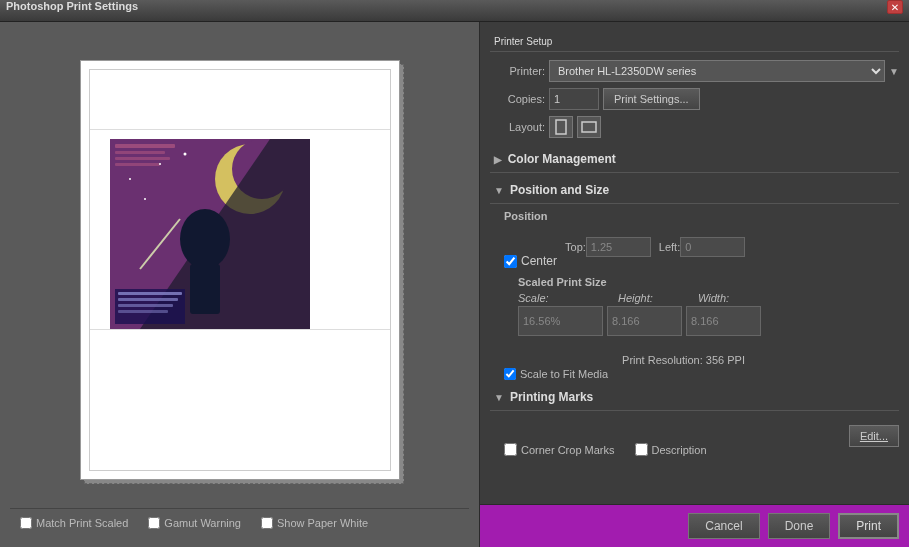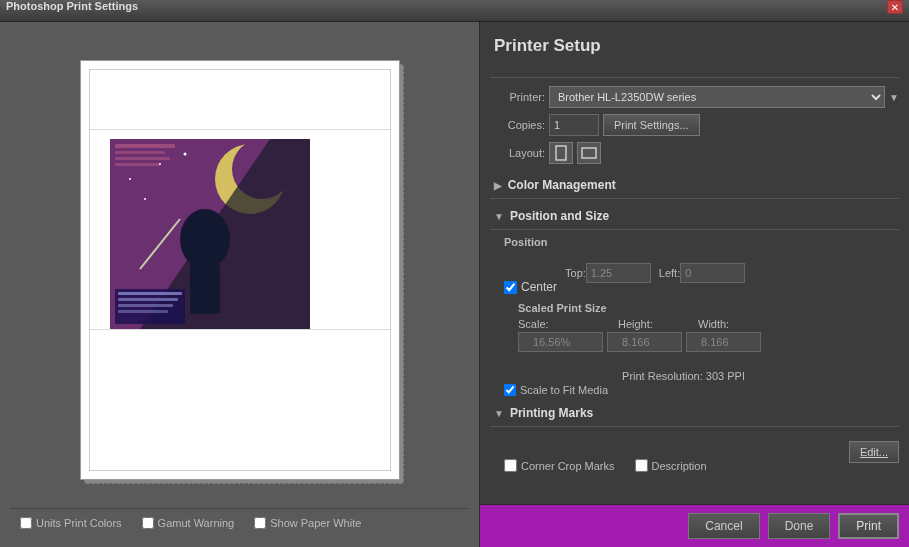--- a/index.html
+++ b/index.html
@@ -176,24 +176,24 @@
     }
     .section-header .arrow {
       font-size: 10px;
       color: #aaa;
     }
     
     .printer-setup {
       margin-bottom: 8px;
     }
     .setup-title {
-      font-size: 17px;
-      font-weight: bold;
+      font-size: 10px;
+      font-weight: normal;
       color: #ddd;
-      padding: 6px 4px 21px 4px;
+      padding: 6px 4px 4px 4px;
       border-bottom: 1px solid #555;
       margin-bottom: 8px;
     }
     .field-row {
       display: flex;
       align-items: center;
       margin-bottom: 6px;
       gap: 4px;
     }
     .field-label {
@@ -289,20 +289,21 @@
       font-size: 11px;
       font-weight: bold;
       color: #bbb;
       margin: 8px 0 4px 14px;
     }
     .scale-headers {
       display: flex;
       gap: 0;
       margin-bottom: 2px;
       padding-left: 14px;
+      font-style: italic;
     }
     .scale-header-label {
       font-size: 11px;
       color: #bbb;
       width: 100px;
     }
     .scale-header-hw {
       font-size: 11px;
       color: #bbb;
       width: 80px;
@@ -310,23 +311,23 @@
     .scale-inputs {
       display: flex;
       align-items: center;
       padding-left: 14px;
       gap: 4px;
     }
     .scale-input {
       background: #555;
       border: 1px solid #666;
       color: #ccc;
-      padding: 2px 14px;
-      font-size: 11px;
-      height: 20px;
+      padding: 2px 4px;
+      font-size: 11px;
+      height: 30px;
       width: 80px;
     }
     .resolution-text {
       font-size: 11px;
       color: #bbb;
     }
     .check-row {
       display: flex;
       align-items: center;
       gap: 6px;
@@ -446,21 +447,21 @@
               </div>
             </div>
             <div class="paper-section-bot"></div>
           </div>
         </div>
       </div>
     </div>
     <div class="bottom-checkboxes">
       <label class="checkbox-label">
         <input type="checkbox" style="">
-        <span>Units Print Colors</span>
+        <span>Match Print Scaled</span>
       </label>
       <label class="checkbox-label">
         <input type="checkbox" style="">
         <span>Gamut Warning</span>
       </label>
       <label class="checkbox-label">
         <input type="checkbox" style="">
         <span>Show Paper White</span>
       </label>
     </div>
@@ -541,21 +542,21 @@
           <div class="scale-inputs">
             <input class="scale-input" style="background: rgb(74, 74, 74); color: rgb(136, 136, 136); width: 85px;" type="text" value="16.56%">
             <input class="scale-input" style="background: rgb(74, 74, 74); color: rgb(136, 136, 136); width: 75px;" type="text" value="8.166">
             <input class="scale-input" style="background: rgb(74, 74, 74); color: rgb(136, 136, 136); width: 75px;" type="text" value="8.166">
           </div>
           <div class="check-row">
             <label class="inline-check">
               <input type="checkbox" checked="" style="">
               <span class="check-label">Scale to Fit Media</span>
             </label>
-            <span class="resolution-text" style="margin-left:8px;">Print Resolution: 303 PPI</span>
+            <span class="resolution-text" style="margin-left:8px;">Print Resolution: 356 PPI</span>
           </div>
         </div>
       </div>
 
       <div class="collapsible-section">
         <div class="section-header">
           <span class="arrow">▼</span>
           <span>Printing Marks</span>
         </div>
         <div style="padding-left:14px; display:flex; align-items:center; gap:10px;">

